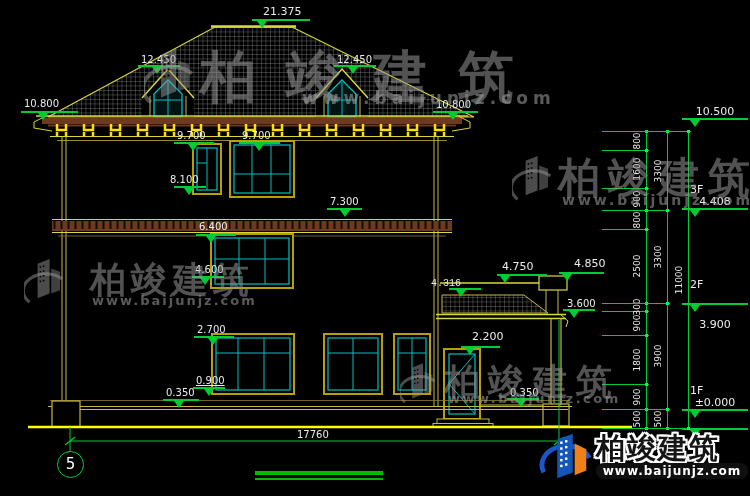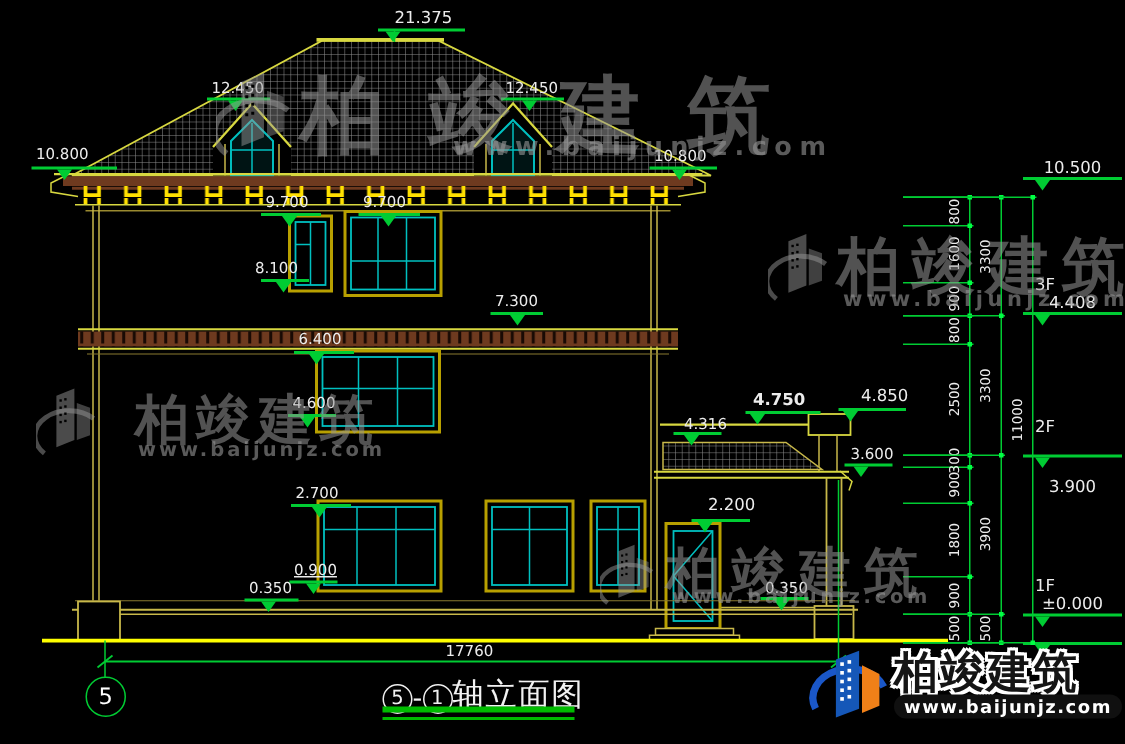--- a/index.html
+++ b/index.html
@@ -232,27 +232,27 @@
       <div class="dimtri" style="left: 208px; top: 337.5px;"></div>
       <div class="dimtxt" style="left: 196px; top: 376px; text-decoration: underline;">0.900</div>
       <div class="dimline" style="left: 193px; top: 387px; width: 32px;"></div>
       <div class="dimtri" style="left: 204px; top: 388.5px;"></div>
       <div class="dimtxt" style="left: 166px; top: 388px;">0.350</div>
       <div class="dimline" style="left: 163px; top: 399px; width: 36px;"></div>
       <div class="dimtri" style="left: 174px; top: 400.5px;"></div>
       <div class="dimtxt" style="left: 510px; top: 388px;">0.350</div>
       <div class="dimline" style="left: 507px; top: 398px; width: 32px;"></div>
       <div class="dimtri" style="left: 516px; top: 399.5px;"></div>
-      <div class="dimtxt big" style="left: 502px; top: 261px; font-weight: bold;">4.750</div>
+      <div class="dimtxt big" style="left: 502px; top: 261px;">4.750</div>
       <div class="dimline" style="left: 497px; top: 274px; width: 50px;"></div>
       <div class="dimtri" style="left: 500px; top: 275.5px;"></div>
       <div class="dimtxt big" style="left: 574px; top: 258px;">4.850</div>
       <div class="dimline" style="left: 559px; top: 272px; width: 45px;"></div>
       <div class="dimtri" style="left: 562px; top: 273.5px;"></div>
-      <div class="dimtxt" style="left: 456px; top: 279px;">4.316</div>
+      <div class="dimtxt" style="left: 431px; top: 279px; font-family: Liberation Mono, monospace;">4.316</div>
       <div class="dimline" style="left: 449px; top: 288px; width: 32px;"></div>
       <div class="dimtri" style="left: 456px; top: 289.5px;"></div>
       <div class="dimtxt" style="left: 567px; top: 299px;">3.600</div>
       <div class="dimline" style="left: 563px; top: 309px; width: 32px;"></div>
       <div class="dimtri" style="left: 569px; top: 310.5px;"></div>
       <div class="dimtxt big" style="left: 472px; top: 331px;">2.200</div>
       <div class="dimline" style="left: 461px; top: 346px; width: 39px;"></div>
       <div class="dimtri" style="left: 465px; top: 347.5px;"></div>
       <div class="dimline" style="left: 682px; top: 118px; width: 66px;"></div>
       <div class="dimtri" style="left: 690px; top: 119.5px;"></div>
@@ -324,23 +324,20 @@
       <div class="chain-dot" style="left: 686.5px; top: 129.5px;"></div>
       <div class="chain-ext" style="left: 602px; top: 428px; width: 89px;"></div>
       <div class="chain-dot" style="left: 686.5px; top: 426.5px;"></div>
       <div class="chain-val" style="left: 679px; top: 279.5px;">11000</div>
     </div>
 
   <div class="dimtxt" style="left:297px;top:430px;">17760</div>
 
   <div id="axis-bubble">5</div>
 
-  <div class="abs" style="left:255px;top:449px;white-space:nowrap;">
-    <span class="circled">5</span><span id="title-sep" style="color:#f2f2f2;font-size:18px;vertical-align:middle;">-</span><span class="circled">1</span><span id="title-name">轴立面图</span>
-  </div>
   <div class="abs" style="left:255px;top:471px;width:128px;height:4px;background:#00bb00;"></div>
   <div class="abs" style="left:255px;top:478px;width:128px;height:2px;background:#00bb00;"></div>
 
   <svg width="0" height="0">
       <defs>
     <symbol id="bjmark" viewBox="0 0 100 130">
       <path d="M34 22 L64 10 L64 96 L34 108 Z" fill="currentColor"></path>
       <path d="M68 34 L90 42 L90 88 L68 96 Z" fill="currentColor" opacity="0.85"></path>
       <path d="M14 118 A 46 34 0 1 1 96 60" stroke="currentColor" stroke-width="8" fill="none"></path>
       <g fill="#000">

